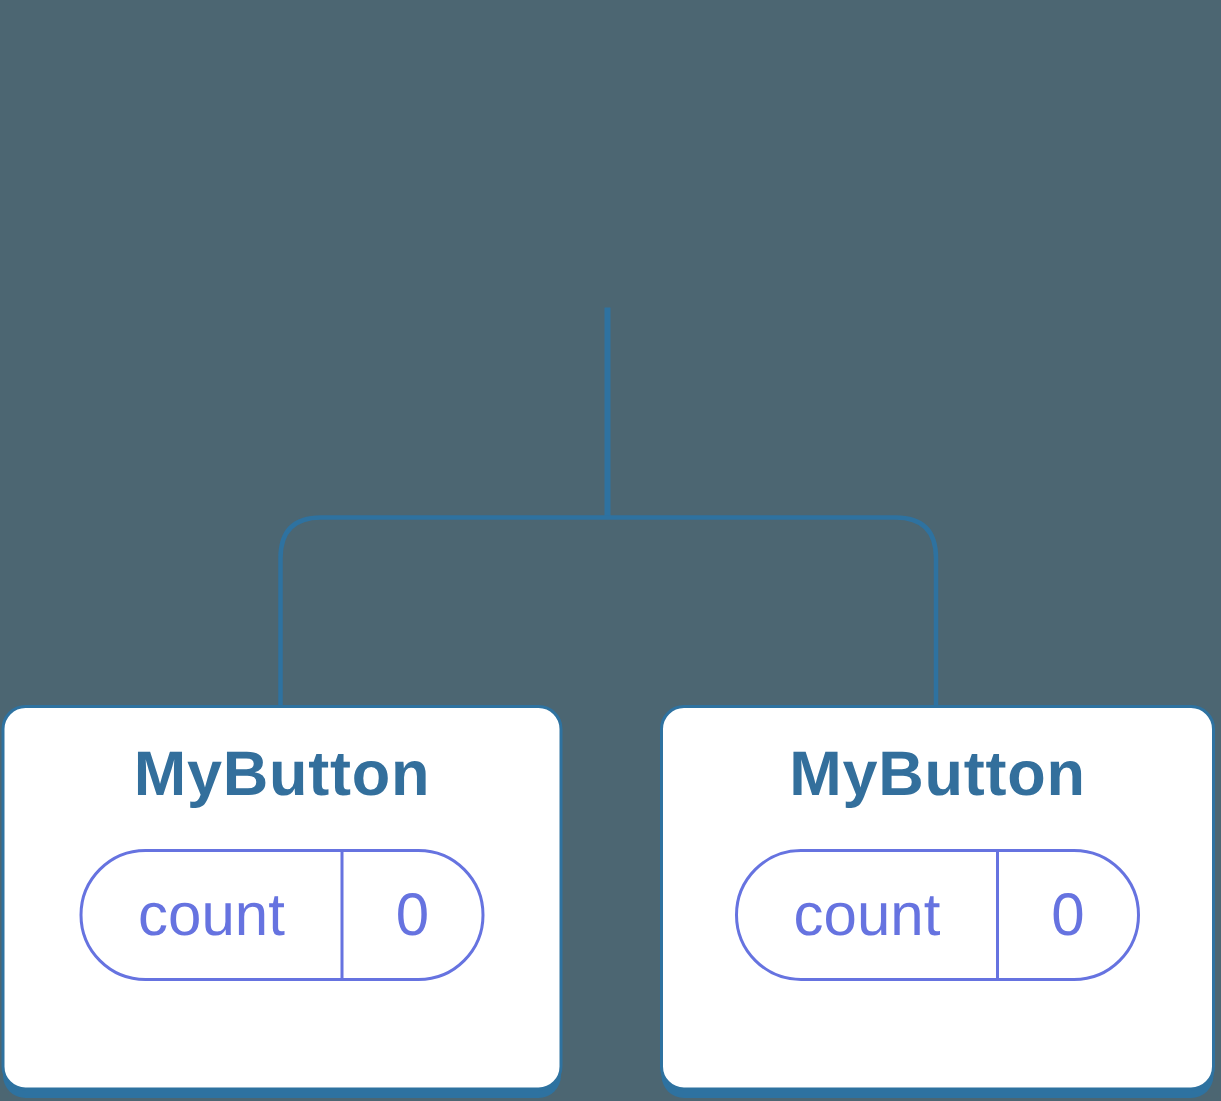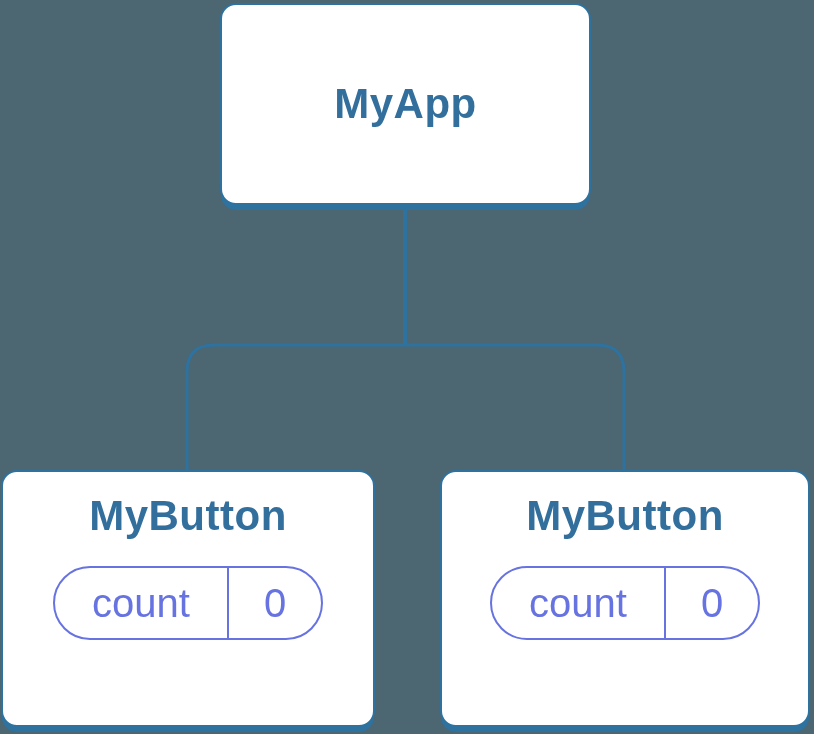--- a/index.html
+++ b/index.html
@@ -57,21 +57,21 @@
     font-size: 42px;
     line-height: 44px;
     font-weight: 600;
     color: var(--title-color);
     letter-spacing: 0.5px;
   }
 
   .state-pill {
     margin-top: 28px;
     width: 270px;
-    height: 74px;
+    height: 88px;
     border: 2px solid var(--pill-color);
     border-radius: 51px;
     background: var(--card-bg);
     display: flex;
     align-items: stretch;
     overflow: hidden;
   }
 
   .state-key-cell {
     width: 174px;
@@ -97,23 +97,20 @@
 </head>
 <body>
 
 <div class="stage">
 
   <svg class="connector-svg" viewBox="0 0 814 734" xmlns="http://www.w3.org/2000/svg">
     <path d="M405 205 V 346" fill="none" stroke="#2E72A0" stroke-width="4"></path>
     <path d="M187 470 V 372 Q187 345 214 345 H 597 Q624 345 624 372 V 470" fill="none" stroke="#2E72A0" stroke-width="3"></path>
   </svg>
 
-  <div class="card card-root">
-    <div class="component-title">MyApp</div>
-  </div>
 
   <div class="card card-child left">
     <div class="component-title">MyButton</div>
     <div class="state-pill">
       <div class="state-key-cell">
         <span class="state-text">count</span>
       </div>
       <div class="state-value-cell">
         <span class="state-text">0</span>
       </div>

